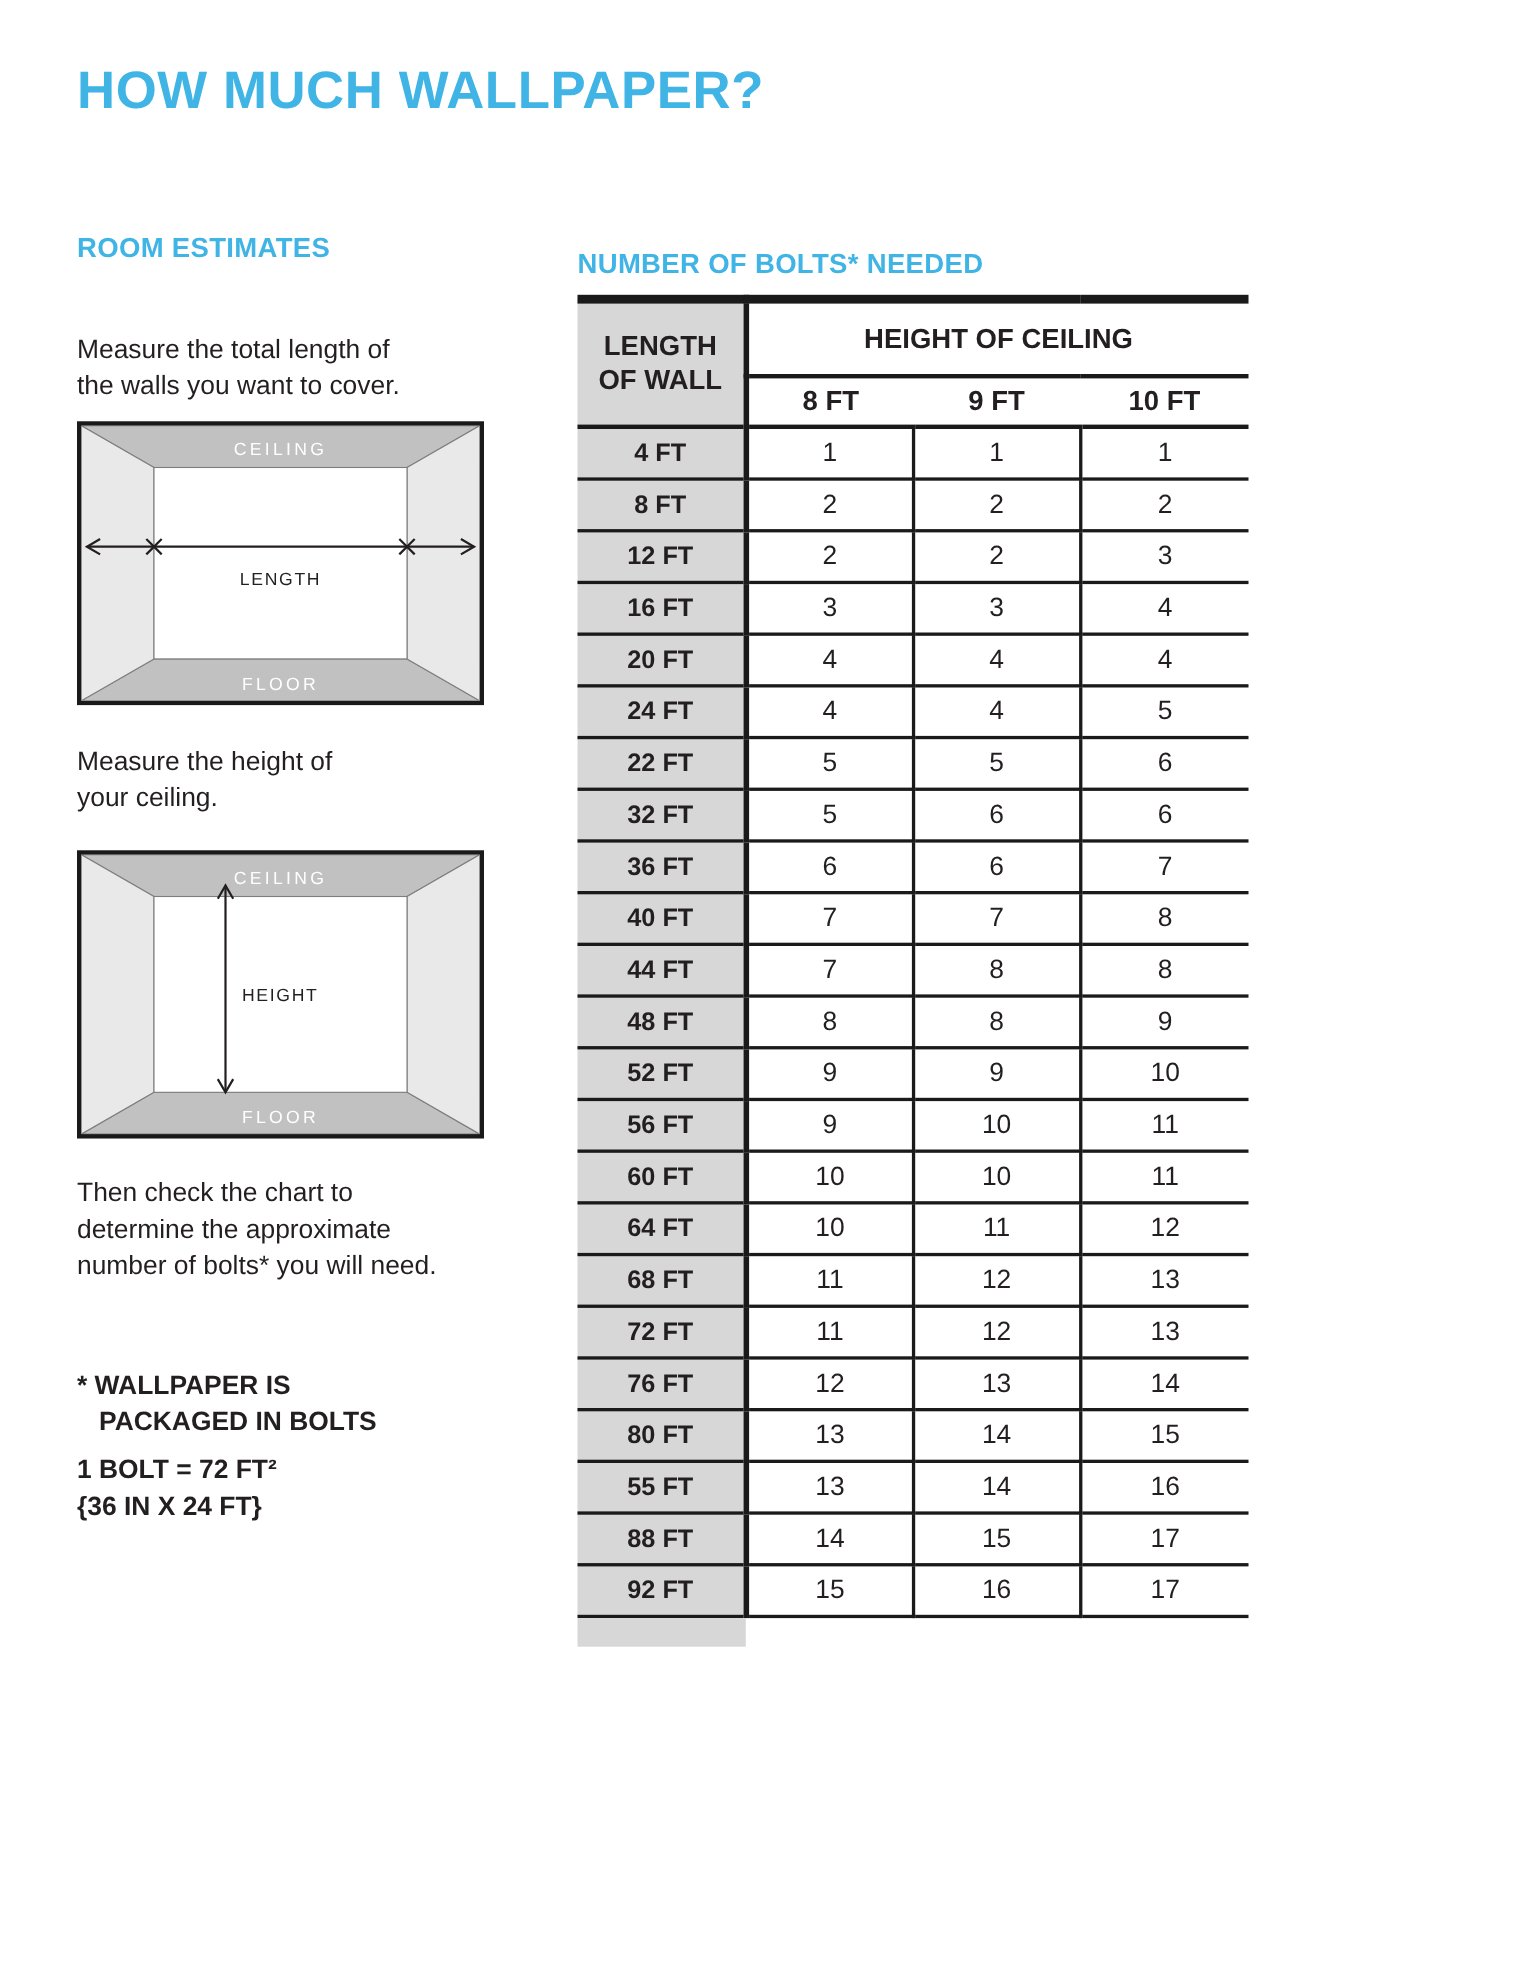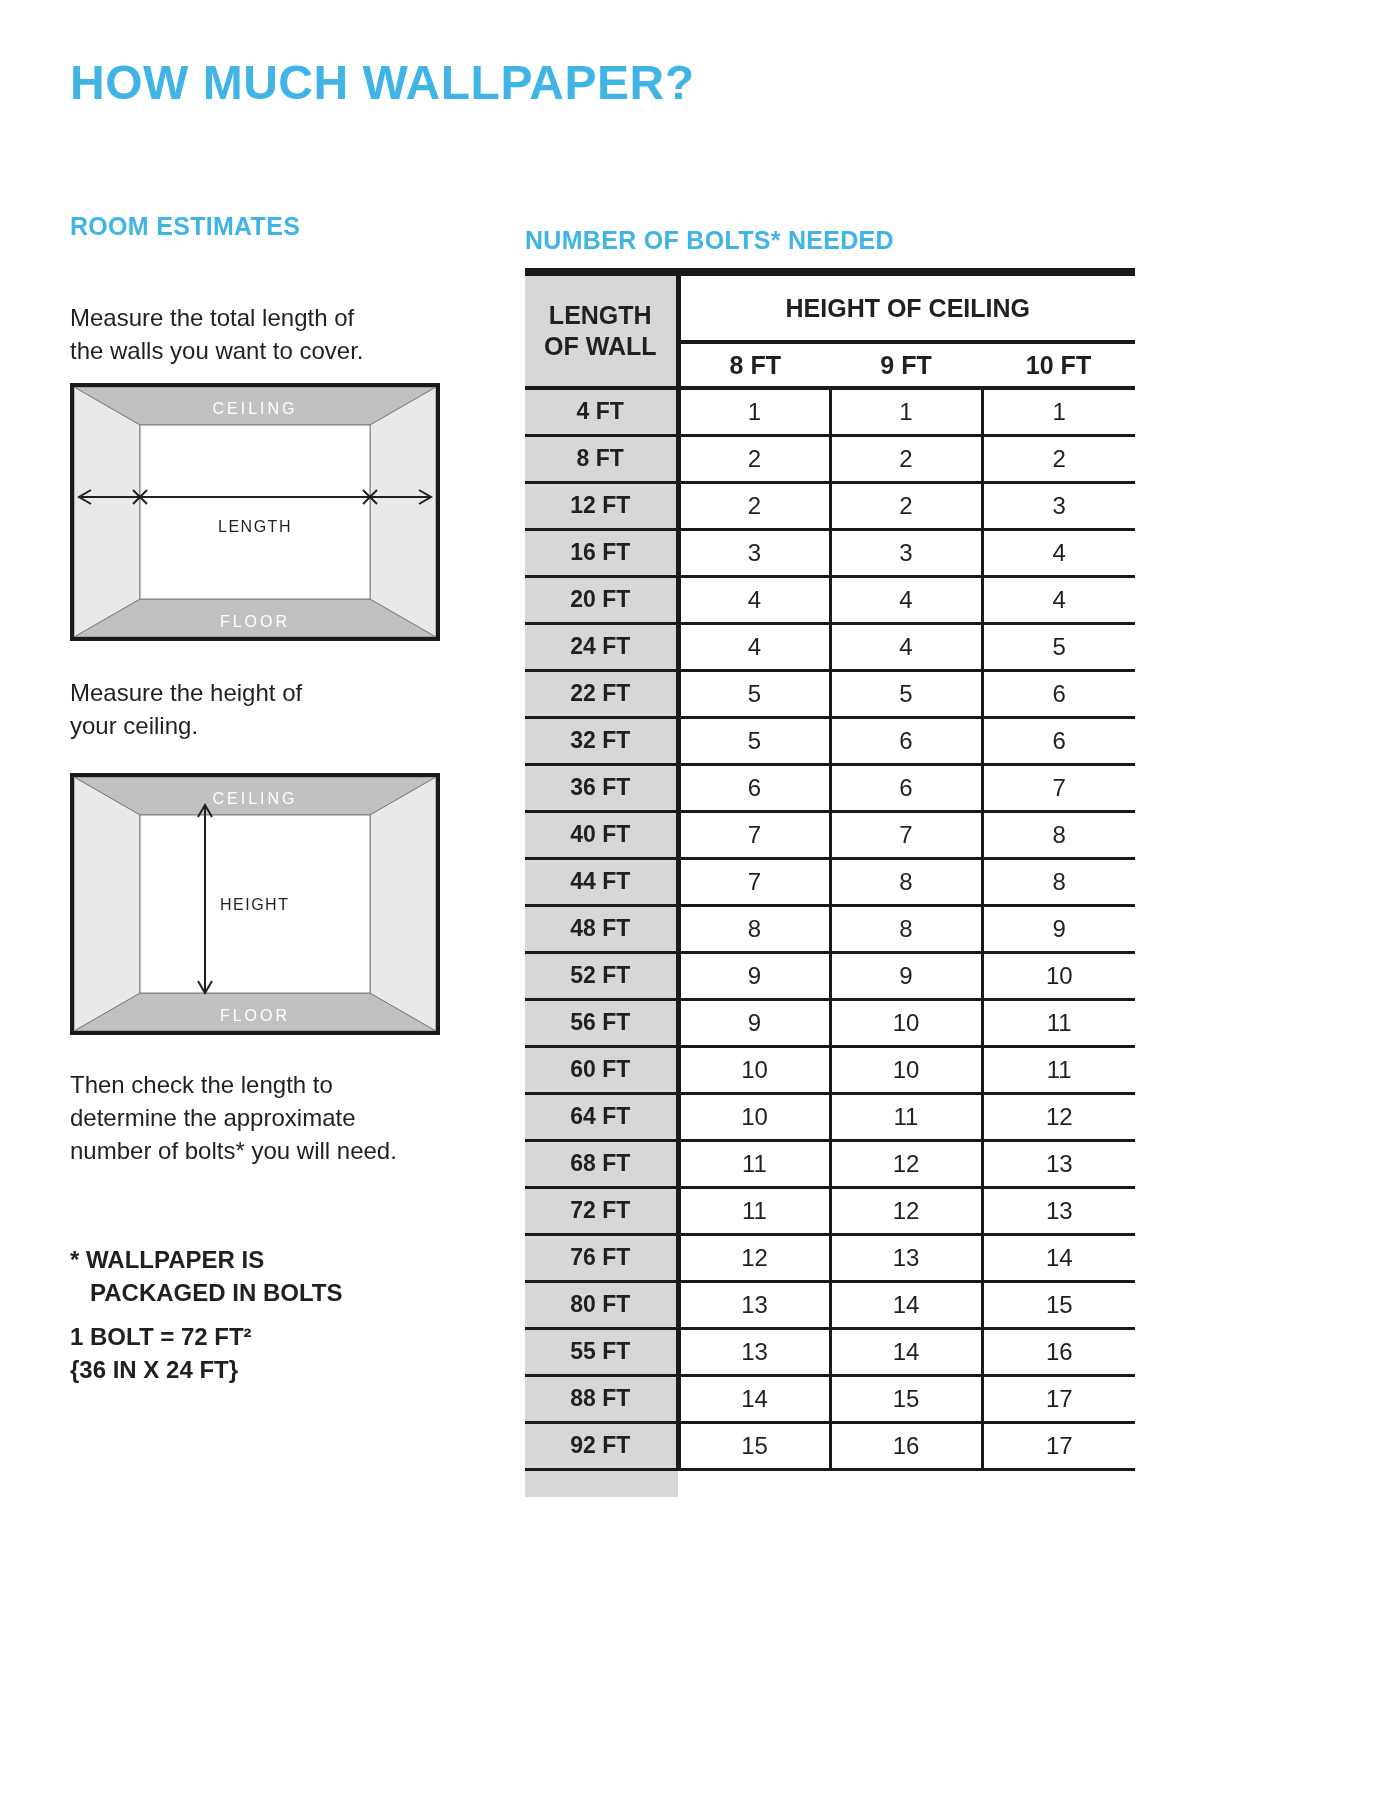--- a/index.html
+++ b/index.html
@@ -129,21 +129,21 @@
     <g class="arrow">
       <line x1="131" y1="28" x2="131" y2="216"></line>
       <polyline points="124,40 131,28 138,40"></polyline>
       <polyline points="124,204 131,216 138,204"></polyline>
     </g>
     <text class="dim-label start" x="146" y="133">HEIGHT</text>
   </svg>
 </div>
 
 <div class="abs para para-3">
-  <div>Then check the length to</div>
+  <div>Then check the chart to</div>
   <div>determine the approximate</div>
   <div>number of bolts* you will need.</div>
 </div>
 
 <div class="abs footnote">
   <div>* WALLPAPER IS</div>
   <div class="indent">PACKAGED IN BOLTS</div>
 </div>
 
 <div class="abs bolt-info">

